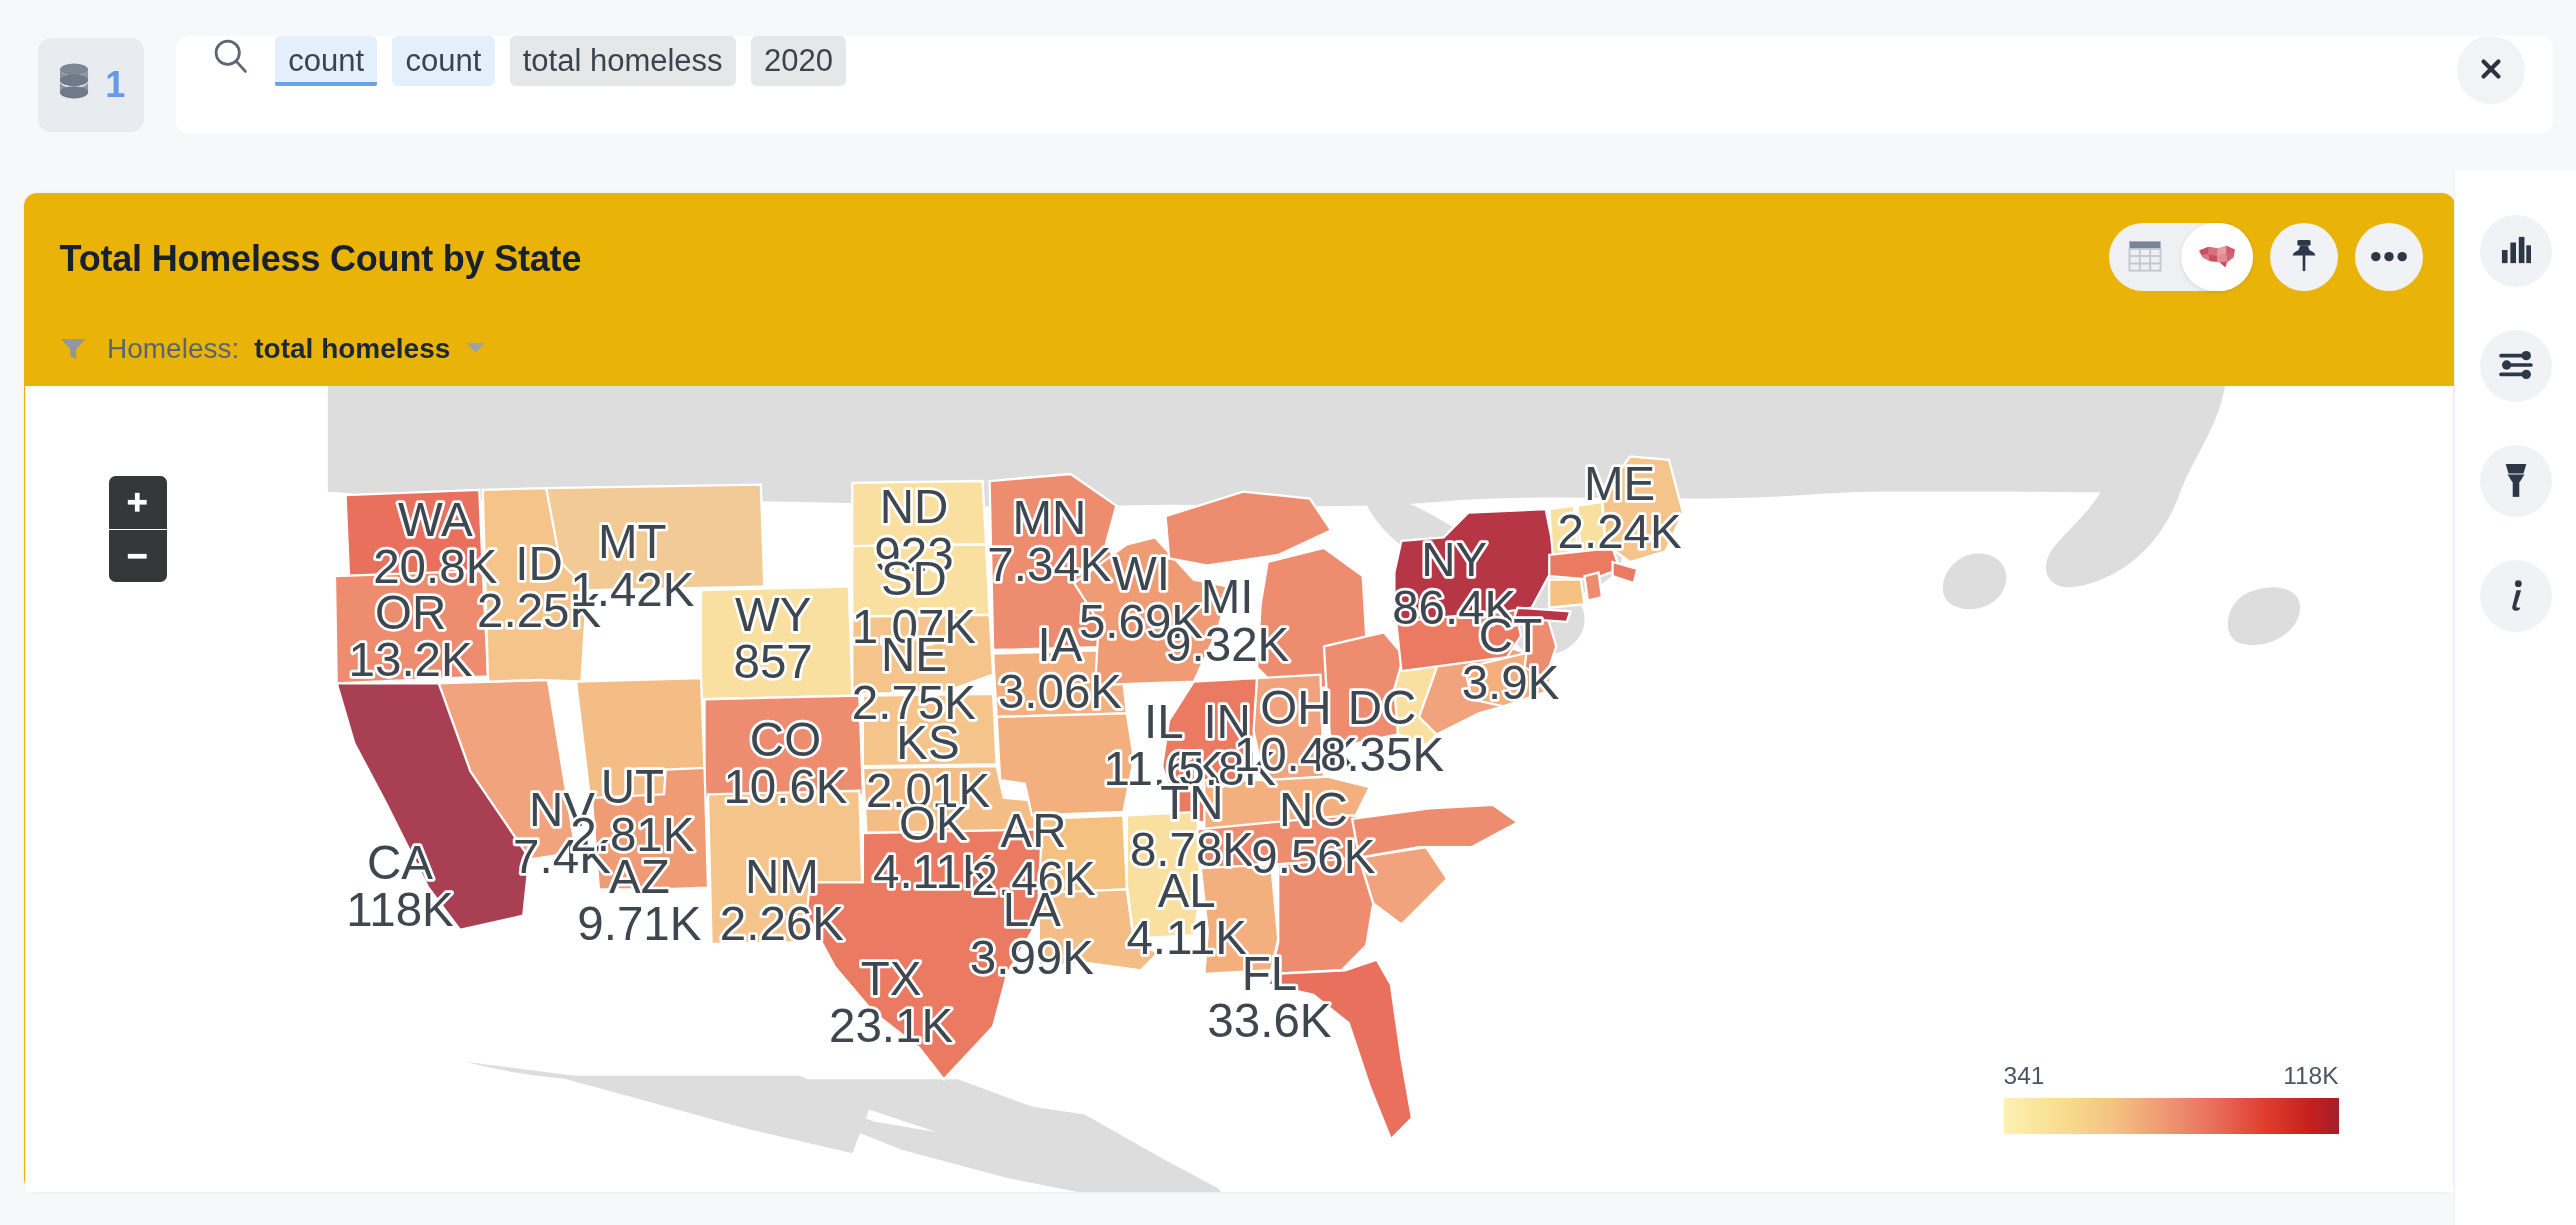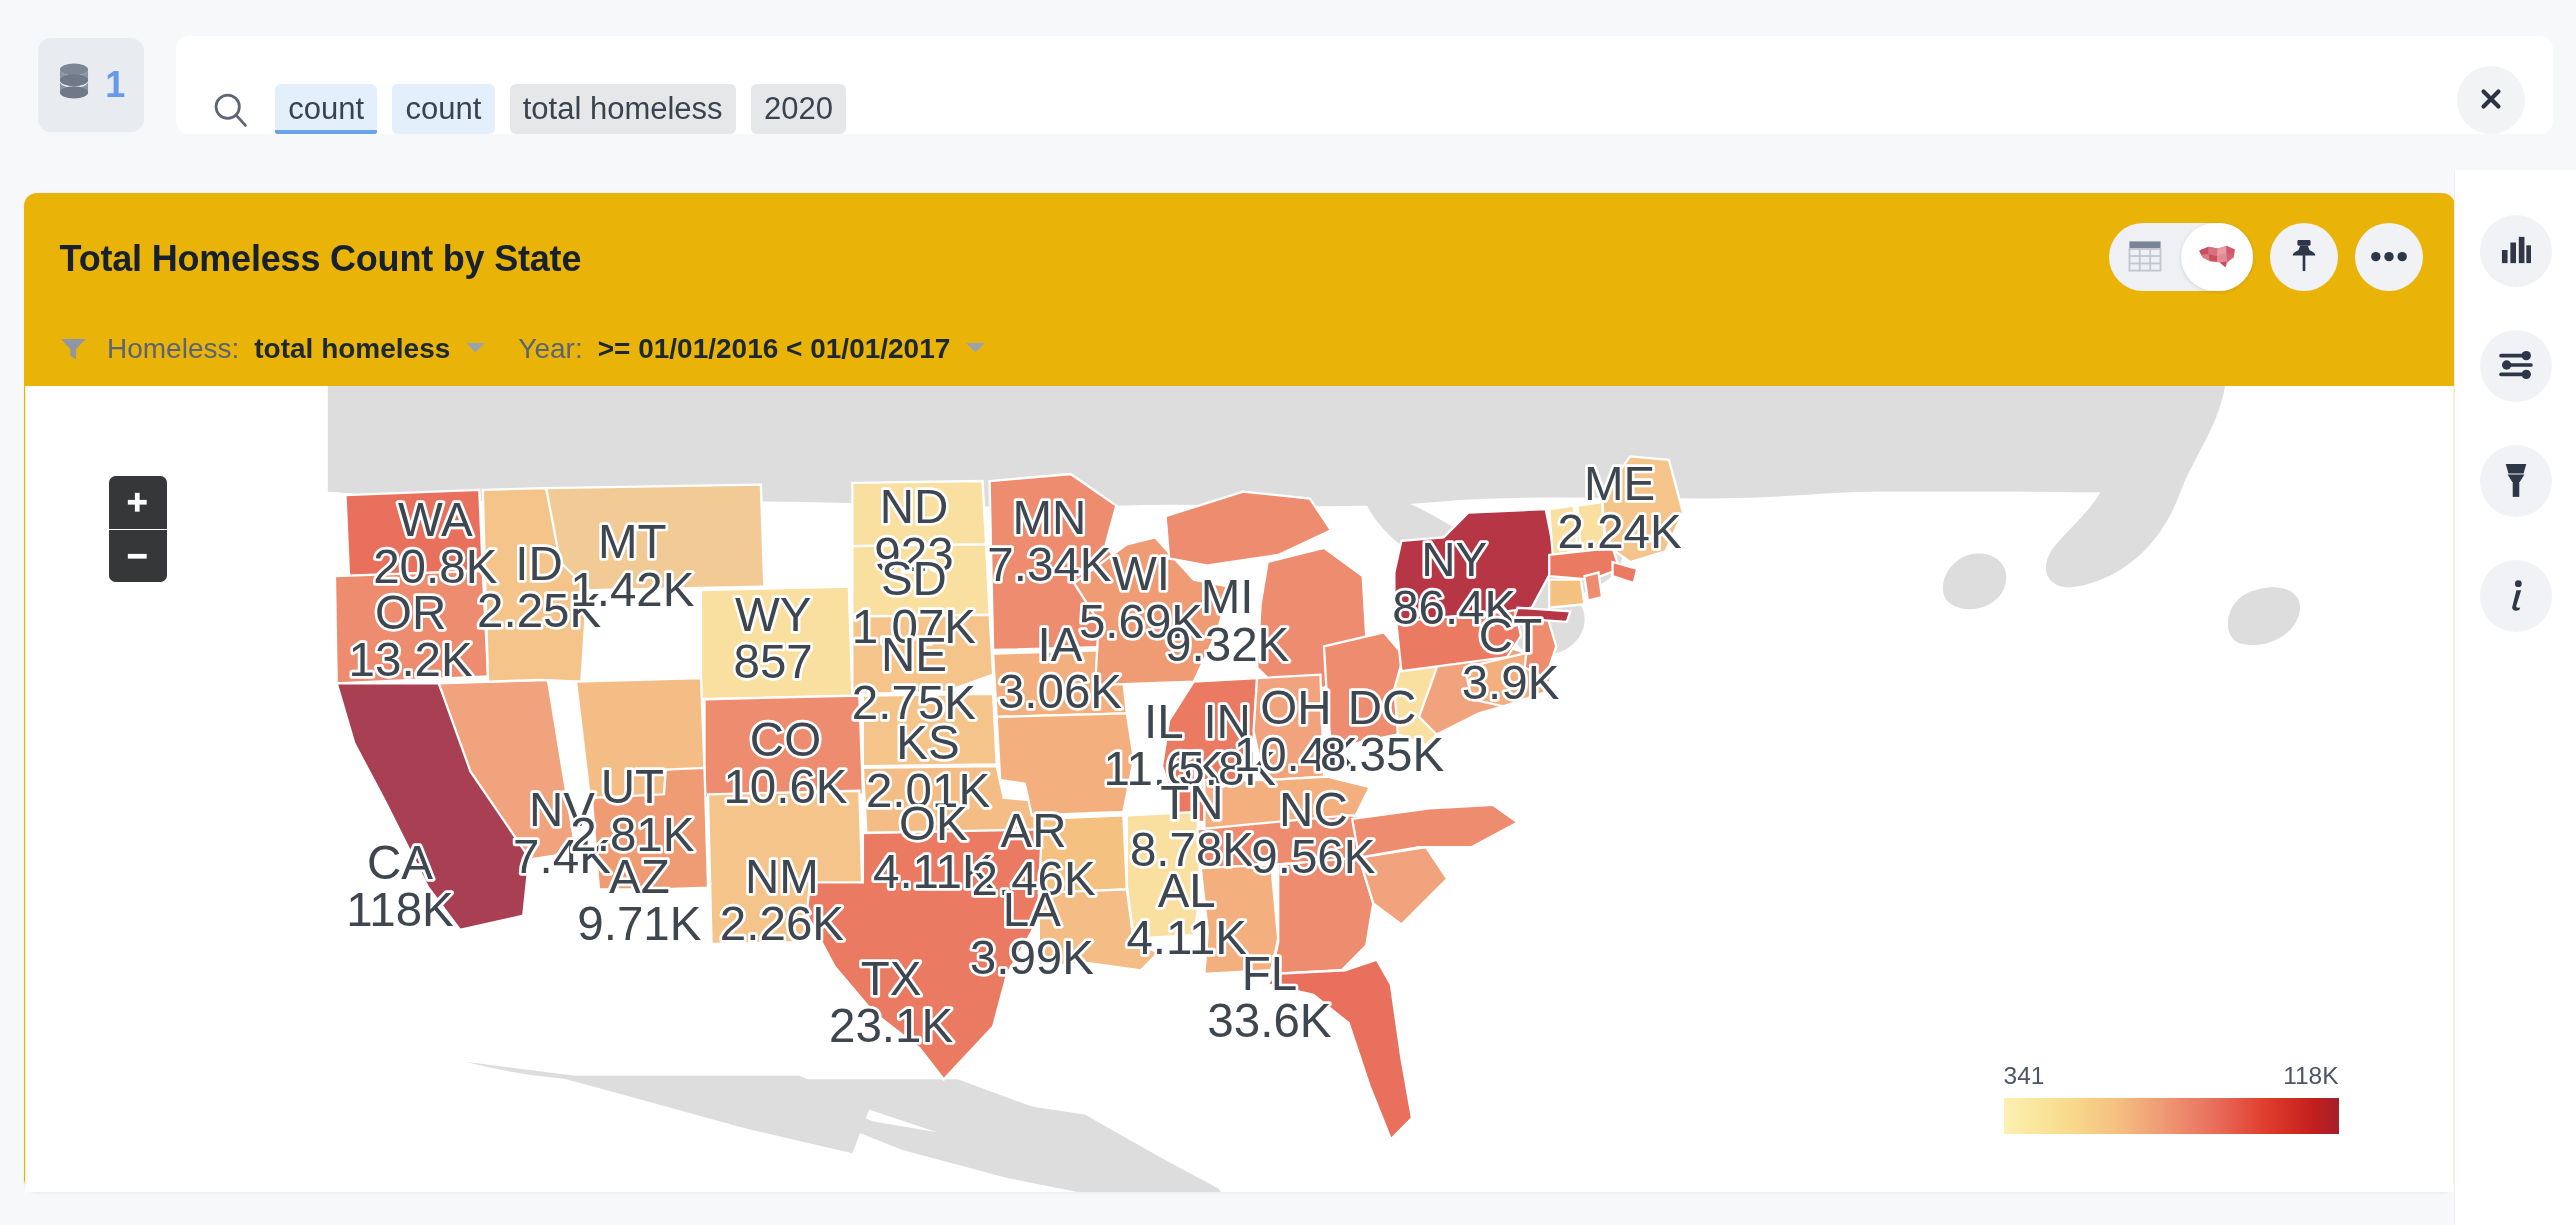--- a/index.html
+++ b/index.html
@@ -31,21 +31,21 @@
   .source-count {
     font-size: 36px; font-weight: 600; color: #6699e8;
     line-height: 1;
   }
   .searchbar {
     margin-left: 32px;
     flex: 1 1 auto;
     height: 98px;
     background: #ffffff;
     border-radius: 13.2px;
-    display: flex; align-items: flex-end;
+    display: flex; align-items: flex-start;
     padding: 0 28px 0 34px;
     gap: 0;
   }
   .search-icon { flex: 0 0 auto; margin-right: 24.5px; }
   .tokens { display: flex; align-items: center; gap: 15px; flex: 1 1 auto; }
   .token {
     font-size: 31px;
     color: #3a4450;
     padding: 6.6px 13.2px 7.5px 13.2px;
     border-radius: 5.7px;
@@ -290,29 +290,20 @@
     <div class="fgroup">
       <span class="flabel">Homeless:</span>
       <span class="fvalue">total homeless</span>
       <span class="caret">
         <svg width="21" height="13.2" viewBox="0 0 22 14">
             <path d="M1 2 L11 12 L21 2 Z" fill="#99a2b0"></path>
           </svg>
       </span>
     </div>
 
-    <div class="fgroup">
-      <span class="flabel">Year:</span>
-      <span class="fvalue">&gt;= 01/01/2016 &lt; 01/01/2017</span>
-      <span class="caret">
-        <svg width="21" height="13.2" viewBox="0 0 22 14">
-            <path d="M1 2 L11 12 L21 2 Z" fill="#99a2b0"></path>
-          </svg>
-      </span>
-    </div>
   </div>
 
   <div class="map-wrap">
 
     <div class="zoom-ctrl">
       <div class="zoom-btn">
         <svg width="24.5" height="24.5" viewBox="0 0 26 26">
           <rect x="10.5" y="3" width="5" height="20" fill="#fff"></rect>
           <rect x="3" y="10.5" width="20" height="5" fill="#fff"></rect>
         </svg>

